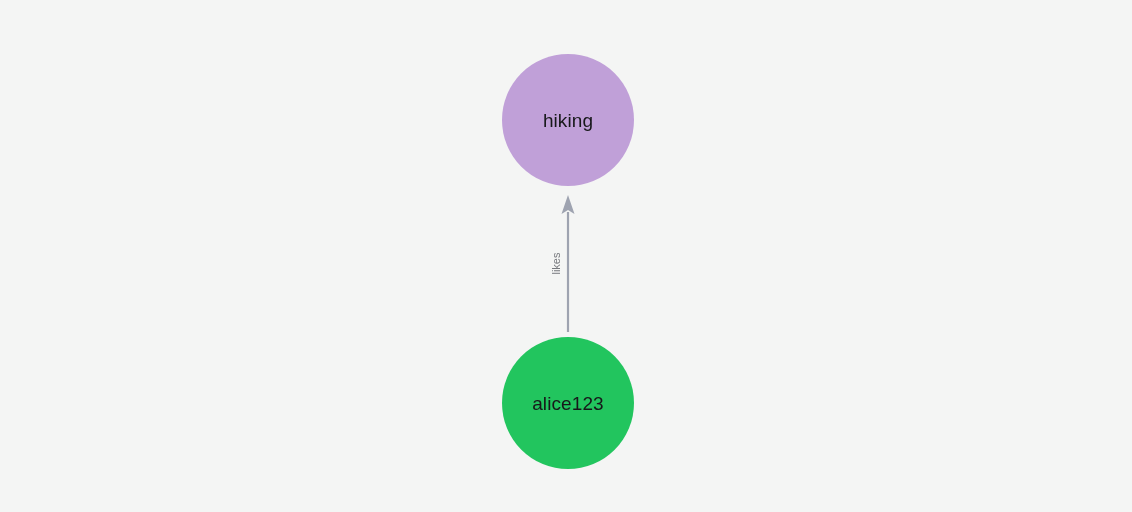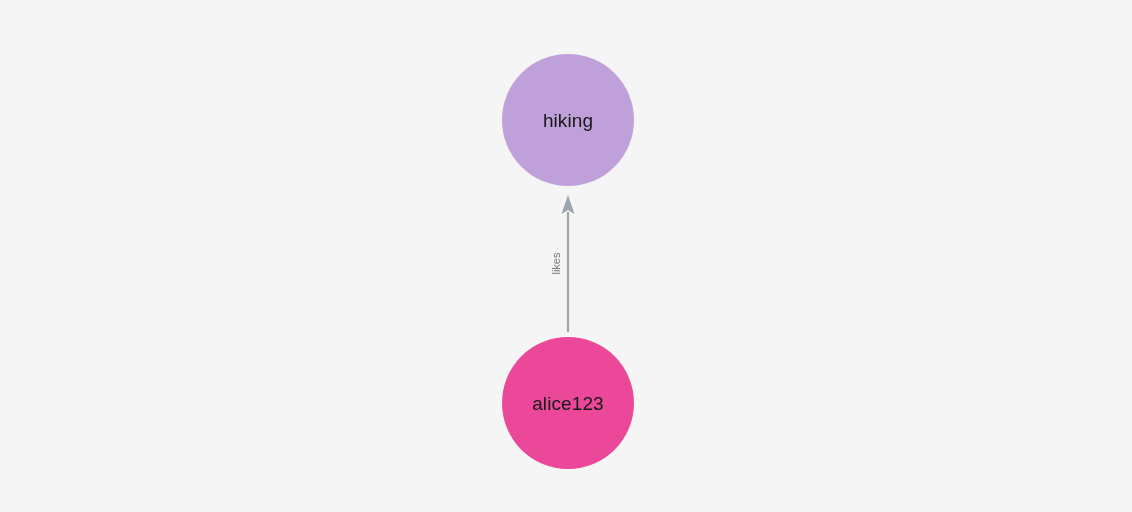--- a/index.html
+++ b/index.html
@@ -46,21 +46,21 @@
     top: 54px;
     width: 132px;
     height: 132px;
     background: #c0a0d8;
   }
   #node-alice123 {
     left: 502px;
     top: 337px;
     width: 132px;
     height: 132px;
-    background: #ec4899;
+    background: #22c55e;
   }
   .edge-label {
     position: absolute;
     font-size: 11px;
     color: #77797e;
     font-family: "Liberation Sans", sans-serif;
     white-space: nowrap;
     transform-origin: 50% 50%;
     transform: rotate(-90deg);
     line-height: 1;

